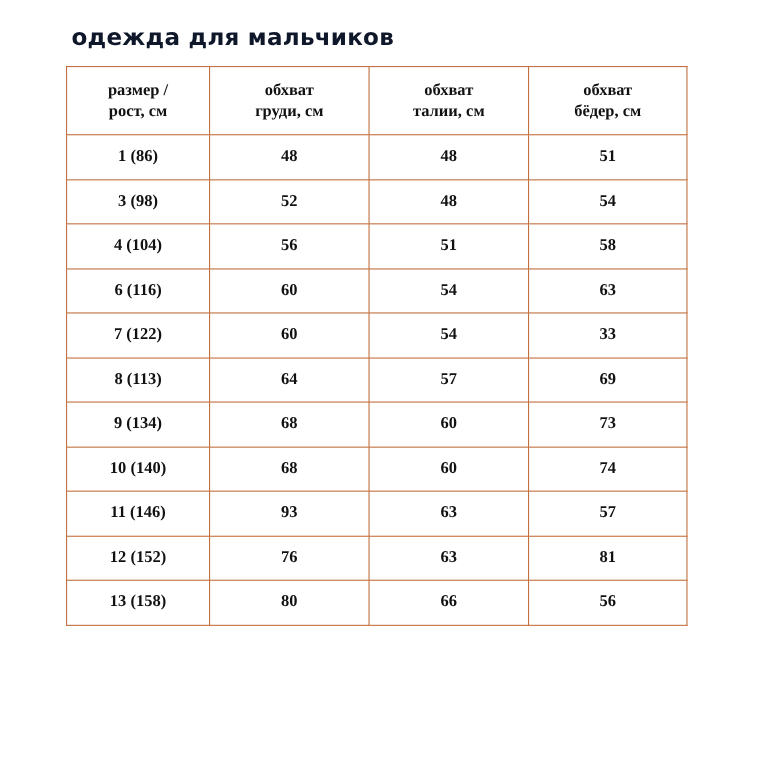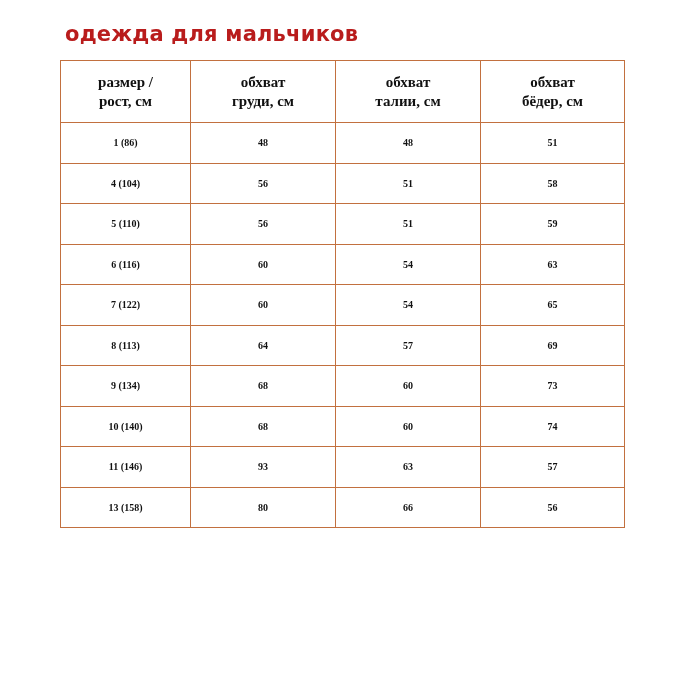--- a/index.html
+++ b/index.html
@@ -18,21 +18,21 @@
     width: 700px;
     height: 700px;
     box-sizing: border-box;
     padding: 22px 60px 0 60px;
     position: relative;
   }
   .title {
     font-family: "DejaVu Sans", sans-serif;
     font-weight: bold;
     font-size: 21px;
-    color: #b91c1c;
+    color: #0f172a;
     letter-spacing: 0.2px;
     margin: 0 0 14px 5px;
   }
   table.size-table {
     border-collapse: collapse;
     width: 564px;
     table-layout: fixed;
   }
   table.size-table th,
   table.size-table td {
@@ -43,21 +43,21 @@
     font-weight: bold;
     color: #111111;
   }
   table.size-table th {
     font-size: 15px;
     line-height: 1.25;
     height: 53px;
     padding: 4px 2px;
   }
   table.size-table td {
-    font-size: 10px;
+    font-size: 15px;
     height: 39.5px;
     padding: 0 2px;
   }
   col.c0 { width: 130px; }
   col.c1 { width: 145px; }
   col.c2 { width: 145px; }
   col.c3 { width: 144px; }
   .th-line { display: block; }
 </style>
 </head>
@@ -95,42 +95,42 @@
       </tr>
     </thead>
     <tbody>
       <tr>
         <td>1 (86)</td>
         <td>48</td>
         <td>48</td>
         <td>51</td>
       </tr>
       <tr>
+        <td>3 (98)</td>
+        <td>52</td>
+        <td>48</td>
+        <td>54</td>
+      </tr>
+      <tr>
         <td>4 (104)</td>
         <td>56</td>
         <td>51</td>
         <td>58</td>
-      </tr>
-      <tr>
-        <td>5 (110)</td>
-        <td>56</td>
-        <td>51</td>
-        <td>59</td>
       </tr>
       <tr>
         <td>6 (116)</td>
         <td>60</td>
         <td>54</td>
         <td>63</td>
       </tr>
       <tr>
         <td>7 (122)</td>
         <td>60</td>
         <td>54</td>
-        <td>65</td>
+        <td>33</td>
       </tr>
       <tr>
         <td>8 (113)</td>
         <td>64</td>
         <td>57</td>
         <td>69</td>
       </tr>
       <tr>
         <td>9 (134)</td>
         <td>68</td>
@@ -143,20 +143,26 @@
         <td>60</td>
         <td>74</td>
       </tr>
       <tr>
         <td>11 (146)</td>
         <td>93</td>
         <td>63</td>
         <td>57</td>
       </tr>
       <tr>
+        <td>12 (152)</td>
+        <td>76</td>
+        <td>63</td>
+        <td>81</td>
+      </tr>
+      <tr>
         <td>13 (158)</td>
         <td>80</td>
         <td>66</td>
         <td>56</td>
       </tr>
     </tbody>
   </table>
 
 </div>
 

